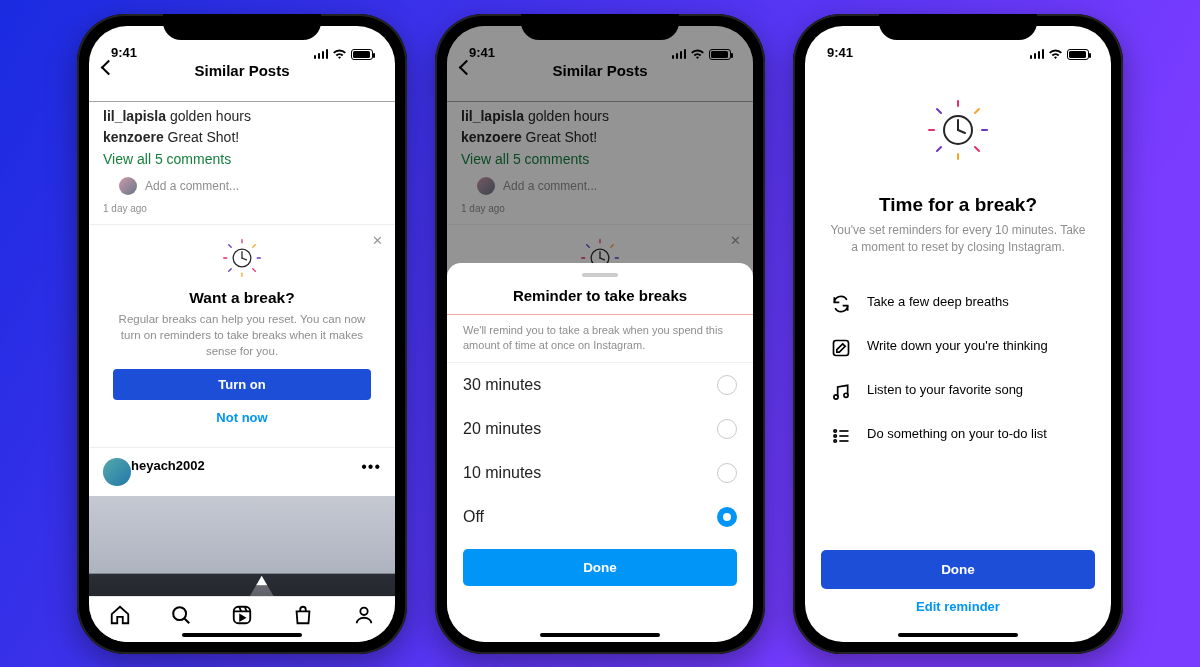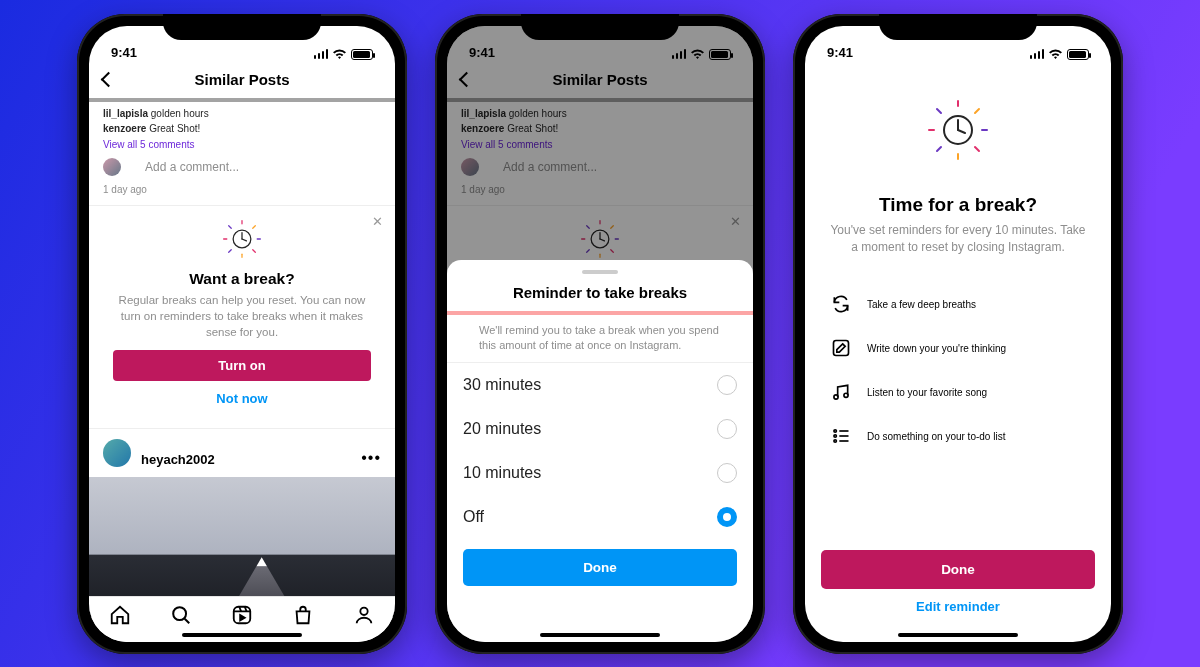--- a/index.html
+++ b/index.html
@@ -55,75 +55,75 @@
   }
   .status-icons { display:flex; gap:4px; align-items:center; }
   .bars { display:flex; gap:1.5px; align-items:flex-end; }
   .bar { width:2.5px; background:#000; border-radius:1px; }
   .bar:nth-child(1){height:4px}.bar:nth-child(2){height:6px}.bar:nth-child(3){height:8px}.bar:nth-child(4){height:10px}
   .battery{width:22px;height:11px;border:1px solid #000;border-radius:3px;position:relative;}
   .battery::after{content:"";position:absolute;right:-3px;top:3px;width:2px;height:5px;background:#000;border-radius:1px;}
   .battery::before{content:"";position:absolute;left:1px;top:1px;bottom:1px;width:17px;background:#000;border-radius:1.5px;}
 
   
-  .header{height:40px;display:flex;align-items:center;padding:0 14px;border-bottom:4px solid #a3a3a3;position:relative;text-decoration:underline;}
+  .header{height:40px;display:flex;padding:0 14px;border-bottom:1px solid #a3a3a3;position:relative;text-decoration:underline;}
   .header-title{position:absolute;left:0;right:0;text-align:center;font-weight:600;font-size:15px;}
   .chevron{width:11px;height:11px;border-left:2.2px solid #000;border-bottom:2.2px solid #000;transform:rotate(45deg);z-index:2;}
 
   
-  .comments{padding:4px 14px 2px;font-size:10px;color:#262626;line-height:1.55;}
+  .comments{padding:4px 14px 2px;font-size:14px;color:#262626;line-height:1.55;}
   .comments strong{font-weight:600;}
-  .cm-view{color:#6d28d9;}
-  .add-cm{display:flex;align-items:center;gap:24px;padding:4px 14px;}
+  .cm-view{color:#15803d;}
+  .add-cm{display:flex;align-items:center;gap:8px;padding:4px 30px;}
   .avatar-sm{width:18px;height:18px;border-radius:50%;background:linear-gradient(135deg,#c9a 0%,#678 100%);}
   .add-cm-text{font-size:12px;color:#8e8e8e;}
   .timestamp{font-size:10px;color:#8e8e8e;padding:4px 14px 6px;}
 
   
   .card{margin:4px 0 0;border-top:1px solid #eee;border-bottom:1px solid #eee;padding:14px 24px 12px;position:relative;text-align:center;}
   .card-close{position:absolute;top:8px;right:12px;font-size:13px;color:#999;}
   .clock-burst{margin:0 auto 8px;}
   .card h3{font-size:15.5px;font-weight:600;margin:6px 0 4px;}
   .card p{font-size:11.5px;color:#8e8e8e;line-height:1.4;}
-  .btn-primary{display:block;width:100%;background:#be185d;color:#fff;font-weight:600;font-size:13px;border:none;border-radius:4px;padding:8px 0;margin-top:10px;}
+  .btn-primary{display:block;width:100%;background:#1d4ed8;color:#fff;font-weight:600;font-size:13px;border:none;border-radius:4px;padding:8px 0;margin-top:10px;}
   .btn-link{display:block;width:100%;background:none;color:#0095f6;font-weight:600;font-size:13px;border:none;padding:10px 0;}
 
   
-  .post-user{display:flex;align-items:flex-end;gap:10px;padding:10px 14px;}
+  .post-user{display:flex;align-items:flex-start;padding:10px 14px;}
   .av2{width:28px;height:28px;border-radius:50%;background:linear-gradient(135deg,#5aa 0%,#27a 100%);}
   .post-user .name{font-size:13px;font-weight:600;flex:1;}
   .dots{font-size:16px;letter-spacing:1px;}
   .post-img{height:140px;background:linear-gradient(#c6c9d2 0%,#aeb3c0 55%,#2a2d35 56%,#1a1c22 100%);position:relative;}
   .mountain{position:absolute;bottom:0;left:45%;width:70px;height:60px;
     background:linear-gradient(#fff 0%,#fff 15%,#6a6a73 16%,#3a3a42 100%);
     clip-path:polygon(50% 0%,100% 100%,0% 100%);}
 
   
   .nav{position:absolute;bottom:0;left:0;right:0;height:46px;background:#fff;border-top:1px solid #e6e6e6;display:flex;justify-content:space-around;align-items:center;padding-bottom:8px;}
   .nav svg{width:22px;height:22px;}
 
   
   .dim{position:absolute;inset:0;background:rgba(0,0,0,.42);z-index:20;}
 
   
   .sheet{position:absolute;left:0;right:0;bottom:0;background:#fff;border-top-left-radius:14px;border-top-right-radius:14px;z-index:30;padding:10px 0 56px;}
   .grabber{width:36px;height:4px;background:#ccc;border-radius:4px;margin:0 auto 10px;}
   .sheet h3{text-align:center;font-size:15px;font-weight:600;padding-bottom:10px;}
-  .sheet-sub{font-size:11px;color:#8e8e8e;padding:8px 32px;border-top:4px solid #fca5a5;border-bottom:1px solid #eee;line-height:1.4;}
+  .sheet-sub{font-size:11px;color:#8e8e8e;padding:8px 16px;border-top:1px solid #fca5a5;border-bottom:1px solid #eee;line-height:1.4;}
   .opt{display:flex;align-items:center;justify-content:space-between;padding:12px 16px;font-size:16px;color:#222;}
   .radio{width:20px;height:20px;border-radius:50%;border:1.5px solid #c9c9c9;}
   .radio.sel{border:6px solid #0095f6;}
   .sheet-btn{margin:10px 16px 0;background:#0095f6;color:#fff;border:none;border-radius:5px;font-weight:600;font-size:13.5px;padding:11px 0;width:calc(100% - 32px);}
 
   
   .full-card{padding:38px 22px 0;text-align:center;}
   .full-card h2{font-size:19px;font-weight:700;margin:30px 0 6px;}
   .full-card p{font-size:12px;color:#8e8e8e;line-height:1.45;}
   .tips{text-align:left;margin:26px 0 0;padding:0 4px;}
-  .tip{display:flex;align-items:center;gap:16px;padding:12px 0;font-size:10px;font-weight:500;}
+  .tip{display:flex;gap:16px;padding:12px 0;font-size:13px;font-weight:500;}
   .tip svg{width:20px;height:20px;flex-shrink:0;}
   .bottom-actions{position:absolute;left:0;right:0;bottom:18px;padding:0 16px;}
   .bottom-actions .btn-primary{padding:12px 0;border-radius:5px;font-size:13.5px;}
   .bottom-actions .btn-link{font-size:13px;}
 
   
   .burst-lg svg{width:60px;height:60px;}
   .burst-sm svg{width:38px;height:38px;}
 </style>
 </head>

